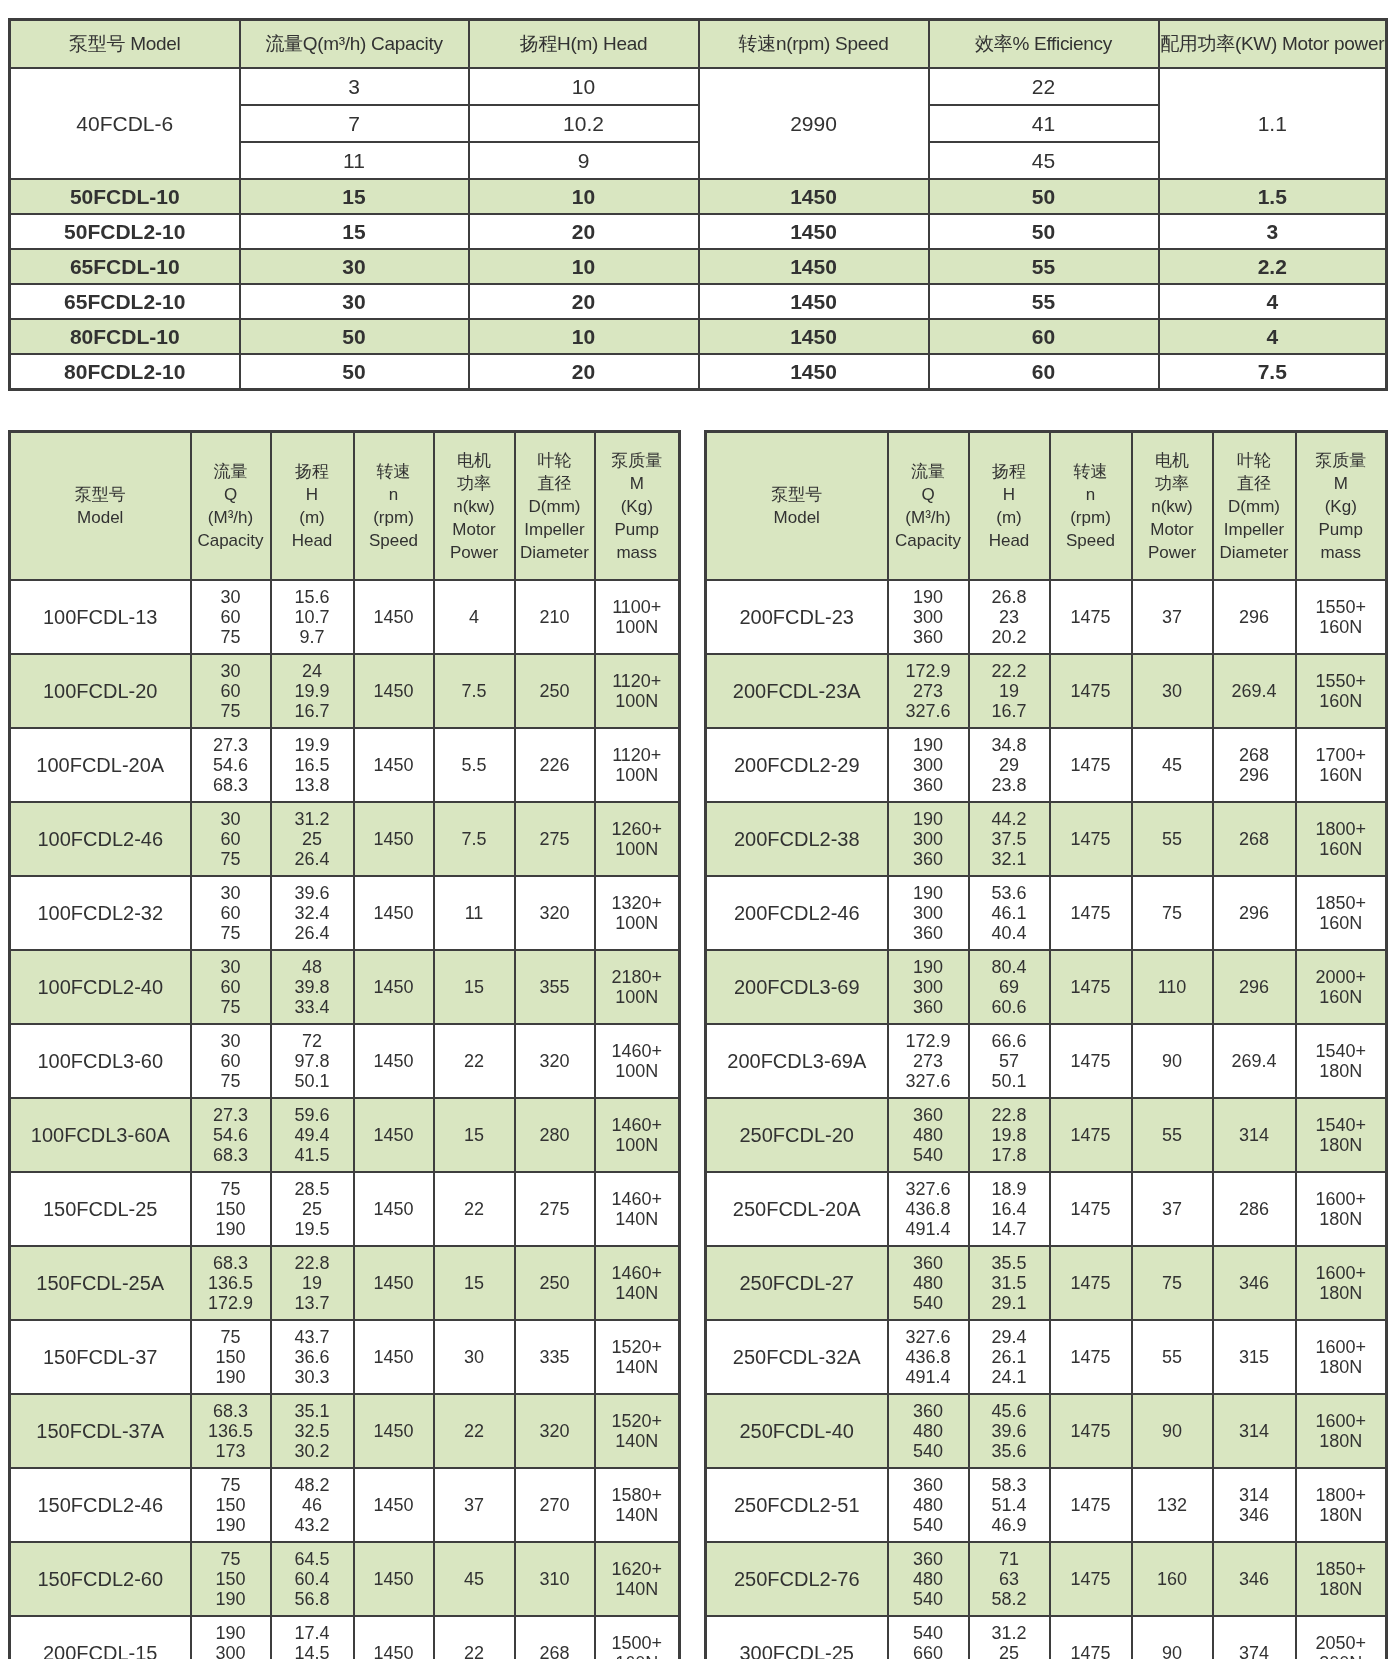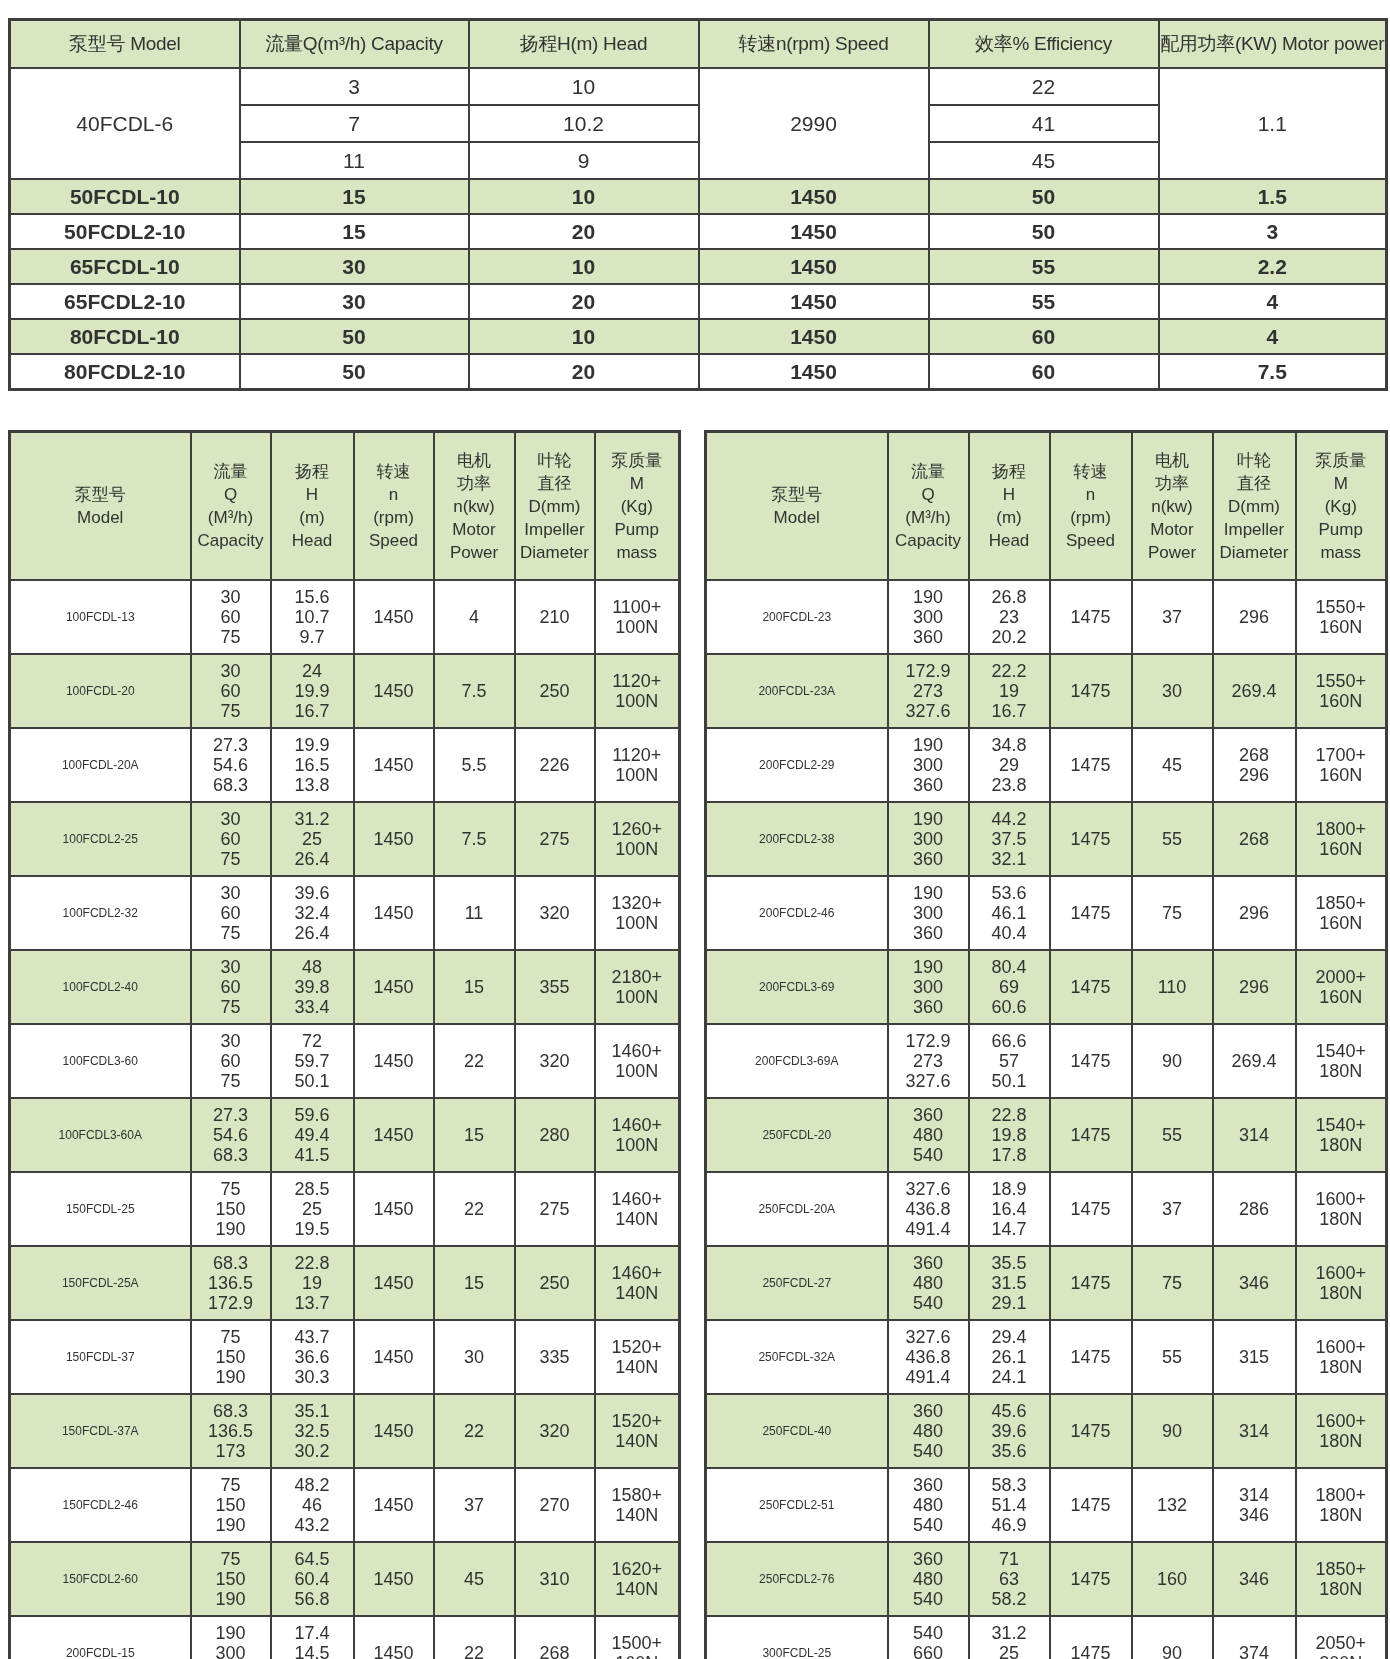--- a/index.html
+++ b/index.html
@@ -21,21 +21,21 @@
   .t-top tr.hd td { height:46px; font-size:19px; letter-spacing:-0.3px; white-space:nowrap; }
   .t-top tr.sub { height:37px; }
   .t-top tr.r td { height:33px;font-weight:bold; }
 
   
   .t-bot { top:430px; font-size:18px; }
   .t-bot.left { left:8px; width:670px; }
   .t-bot.right { left:704px; width:681px; }
   .t-bot tr.hd td { height:146px; font-size:17px; line-height:23px; }
   .t-bot tr.row td { height:72px; line-height:20px; }
-  .t-bot td.mc { white-space:nowrap; font-size:12px; }
+  .t-bot td.mc { white-space:nowrap; font-size:20px; }
 </style>
 </head>
 <body>
 
 <table class="t-top">
   <colgroup>
     <col style="width:230px">
       <col style="width:229px">
       <col style="width:230px">
     <col style="width:230px">
@@ -208,21 +208,21 @@
 16.5
 13.8</td>
         <td>1450</td>
         <td>5.5</td>
         <td>226</td>
         <td>1120+
 100N</td>
       </tr>
 
       <tr class="row green">
-        <td class="mc">100FCDL2-25</td>
+        <td class="mc">100FCDL2-46</td>
         <td>30
 60
 75</td>
         <td>31.2
 25
 26.4</td>
         <td>1450</td>
         <td>7.5</td>
         <td>275</td>
         <td>1260+
@@ -258,21 +258,21 @@
         <td>2180+
 100N</td>
       </tr>
 
       <tr class="row">
         <td class="mc">100FCDL3-60</td>
         <td>30
 60
 75</td>
         <td>72
-59.7
+97.8
 50.1</td>
         <td>1450</td>
         <td>22</td>
         <td>320</td>
         <td>1460+
 100N</td>
       </tr>
 
       <tr class="row green">
         <td class="mc">100FCDL3-60A</td>

